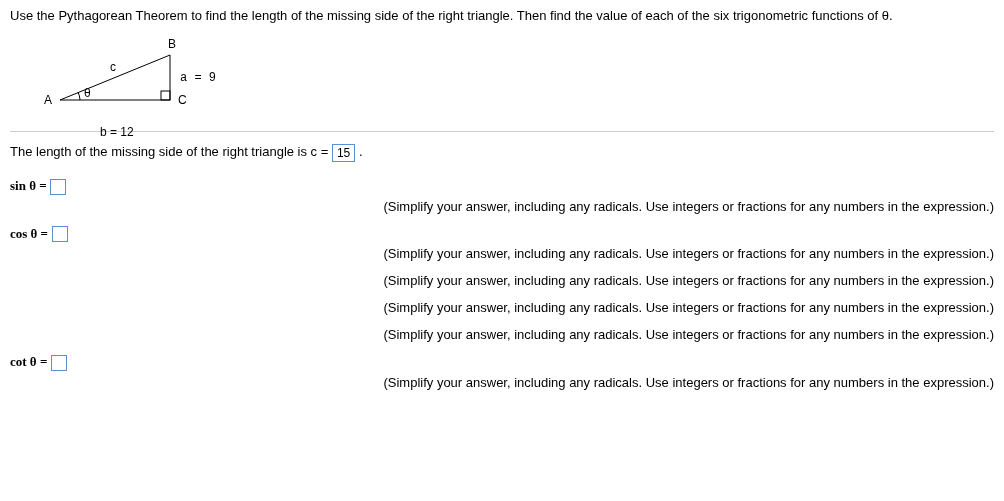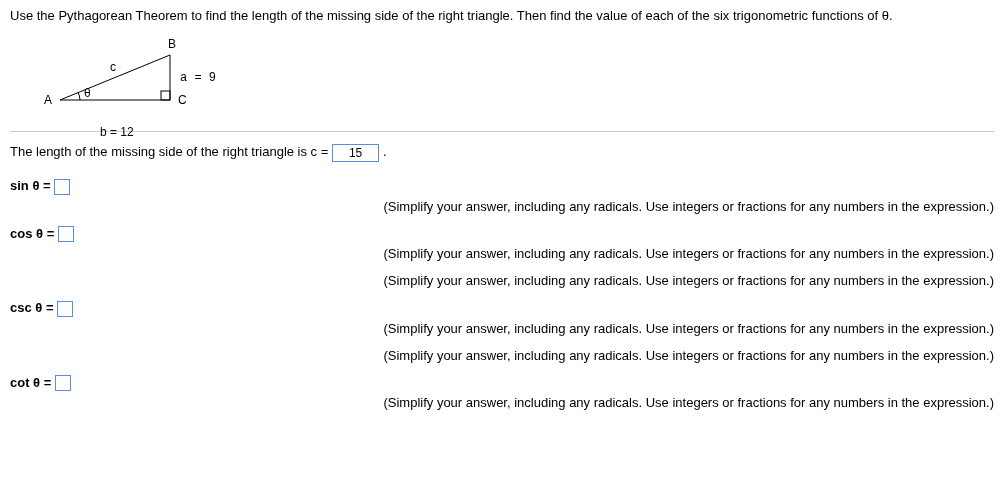--- a/index.html
+++ b/index.html
@@ -24,37 +24,37 @@
     border-top: 1px solid #ccc;
     margin: 6px 0 12px 0;
   }
   .answer-line {
     margin-bottom: 4px;
     vertical-align: middle;
   }
   .filled-input {
     display: inline-block;
     border: 1px solid #5a8fd8;
-    padding: 1px 16px;
+    padding: 1px 4px;
     font-size: 12px;
     min-width: 18px;
     text-align: center;
     vertical-align: middle;
     line-height: 14px;
   }
   .empty-input {
     display: inline-block;
     border: 1px solid #5a8fd8;
     width: 16px;
     height: 16px;
     vertical-align: middle;
     background: #fff;
   }
   .group { margin-bottom: 12px; }
-  .func-label { font-weight: bold; font-family: Liberation Sans, sans-serif; }
+  .func-label { font-weight: bold; font-family: Liberation Serif, serif; }
   .hint { font-size: 13px; text-align: right; }
 </style>
 </head>
 <body>
 
 <div class="instruction">Use the Pythagorean Theorem to find the length of the missing side of the right triangle.  Then find the value of each of the six trigonometric functions of θ.</div>
 
 <div class="triangle-area">
   <svg width="220" height="90">
     <polygon points="20,65 130,65 130,20" fill="none" stroke="#000" stroke-width="1"></polygon>
@@ -92,24 +92,20 @@
     <span class="empty-input"></span>
   </div>
   <div class="hint">(Simplify your answer, including any radicals.  Use integers or fractions for any numbers in the expression.)</div>
 </div>
 
 <div class="group">
   <div class="hint">(Simplify your answer, including any radicals.  Use integers or fractions for any numbers in the expression.)</div>
 </div>
 
 <div class="group">
-  <div class="answer-line">
-    <span class="func-label">csc θ =</span>
-    <span class="empty-input"></span>
-  </div>
   <div class="hint">(Simplify your answer, including any radicals.  Use integers or fractions for any numbers in the expression.)</div>
 </div>
 
 <div class="group">
   <div class="hint">(Simplify your answer, including any radicals.  Use integers or fractions for any numbers in the expression.)</div>
 </div>
 
 <div class="group">
   <div class="answer-line">
     <span class="func-label">cot θ =</span>

